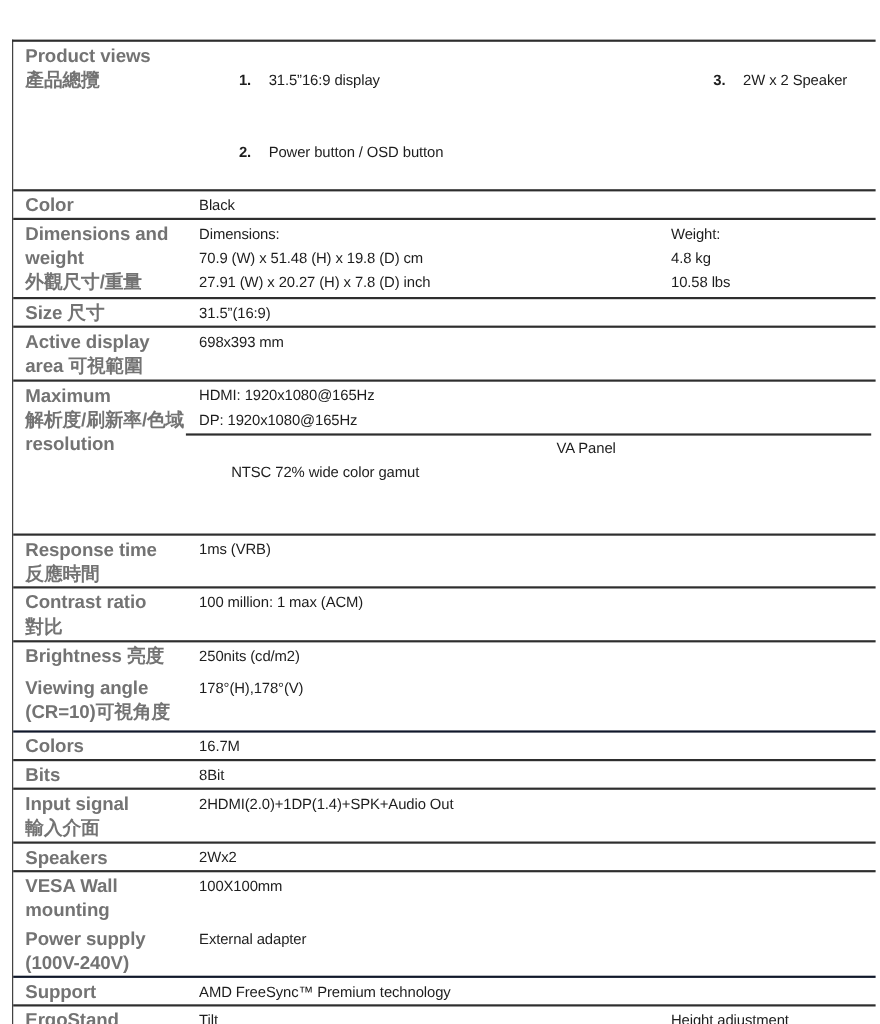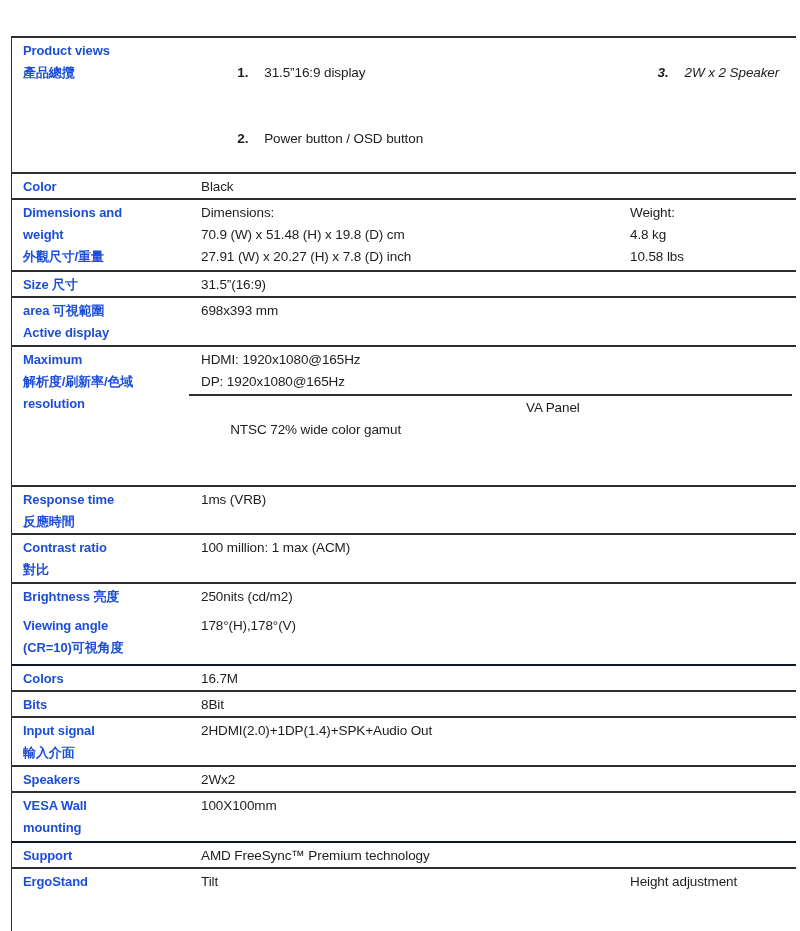--- a/index.html
+++ b/index.html
@@ -11,31 +11,30 @@
   .spec-table{
     position:absolute;left:11px;top:36px;width:785px;box-sizing:border-box;
     border-top:2px solid #2e2e2e;border-bottom:2px solid #2e2e2e;border-left:1px solid #2e2e2e;
   }
   .sec{display:flex;border-bottom:2px solid #2e2e2e;padding-top:2px;box-sizing:border-box;}
   .sec:last-child{border-bottom:none;}
   .secgroup{border-bottom:2px solid #0f172a;box-sizing:border-box;}
   .sub{display:flex;padding-top:2px;}
   .lbl{
     width:169px;flex-shrink:0;box-sizing:border-box;padding-left:11px;
-    color:#1d4ed8;font-weight:bold;font-size:13px;line-height:22px;
+    color:#737373;font-weight:bold;font-size:17px;line-height:22px;
   }
   .val{
     flex:1;position:relative;font-size:13.5px;line-height:22px;color:#1d1d1d;
     padding-right:4px;
-    margin-left:20px;
   }
   .v-line{white-space:pre-wrap;}
   .rel{position:relative;}
   .col2{position:absolute;top:0;left:429px;}
-  .col2-pv{position:absolute;top:0;left:413px;font-style:italic;}
+  .col2-pv{position:absolute;top:0;left:424px;}
   .num{display:inline-block;width:27px;margin-left:7px;font-weight:bold;}
   .inner-rule{border-top:2px solid #2e2e2e;margin-left:-12px;margin-top:1px;margin-bottom:1px;}
   .va-panel{position:absolute;left:325px;top:0;text-align:center;}
   
   .h-pv{min-height:50px}
   .h-color{min-height:23px}
   .h-dim{min-height:72px}
   .h-size{min-height:25px}
   .h-active{min-height:49px}
   .h-maxres{min-height:72px}
@@ -109,22 +108,22 @@
     <div class="lbl">
       <div>Size 尺寸</div>
     </div>
     <div class="val">
       <div class="v-line">31.5”(16:9)</div>
     </div>
   </section>
 
   <section class="sec h-active">
     <div class="lbl">
+      <div>Active display</div>
       <div>area 可視範圍</div>
-      <div>Active display</div>
     </div>
     <div class="val">
       <div class="v-line">698x393 mm</div>
     </div>
   </section>
 
   <section class="sec h-maxres">
     <div class="lbl">
       <div>Maximum</div>
       <div>解析度/刷新率/色域</div>
@@ -221,20 +220,29 @@
   <div class="secgroup h-vp">
     <div class="sub sub-vesa">
       <div class="lbl">
         <div>VESA Wall</div>
         <div>mounting</div>
       </div>
       <div class="val">
         <div class="v-line">100X100mm</div>
       </div>
     </div>
+    <div class="sub sub-power">
+      <div class="lbl">
+        <div>Power supply</div>
+        <div>(100V-240V)</div>
+      </div>
+      <div class="val">
+        <div class="v-line">External adapter</div>
+      </div>
+    </div>
   </div>
 
   <section class="sec h-support">
     <div class="lbl">
       <div>Support</div>
     </div>
     <div class="val">
       <div class="v-line">AMD FreeSync™ Premium technology</div>
     </div>
   </section>

